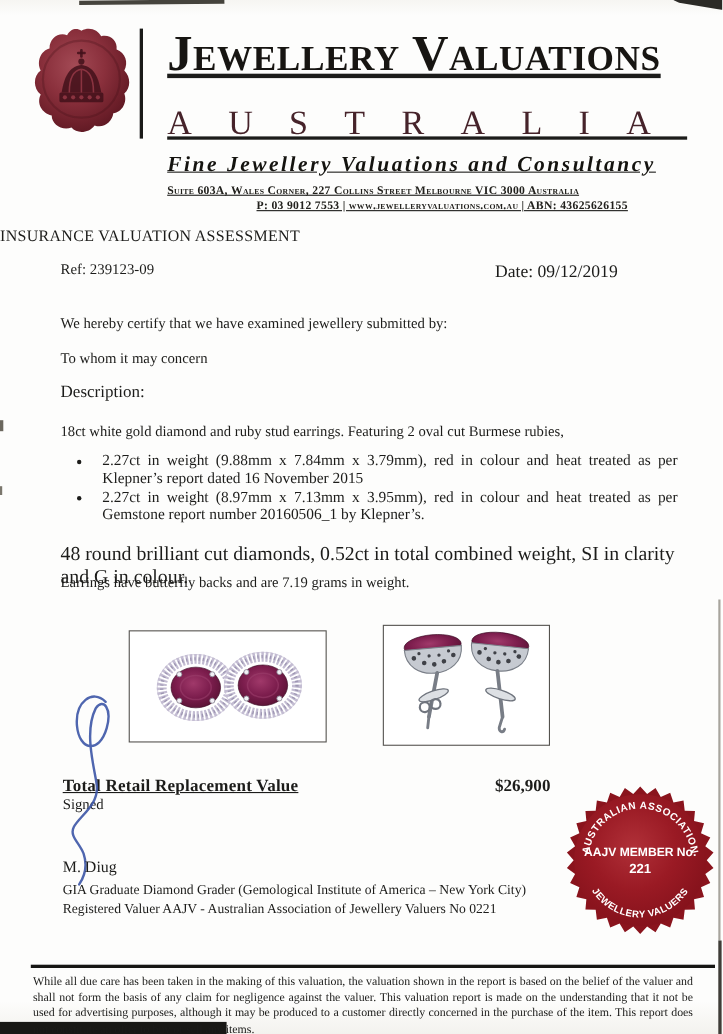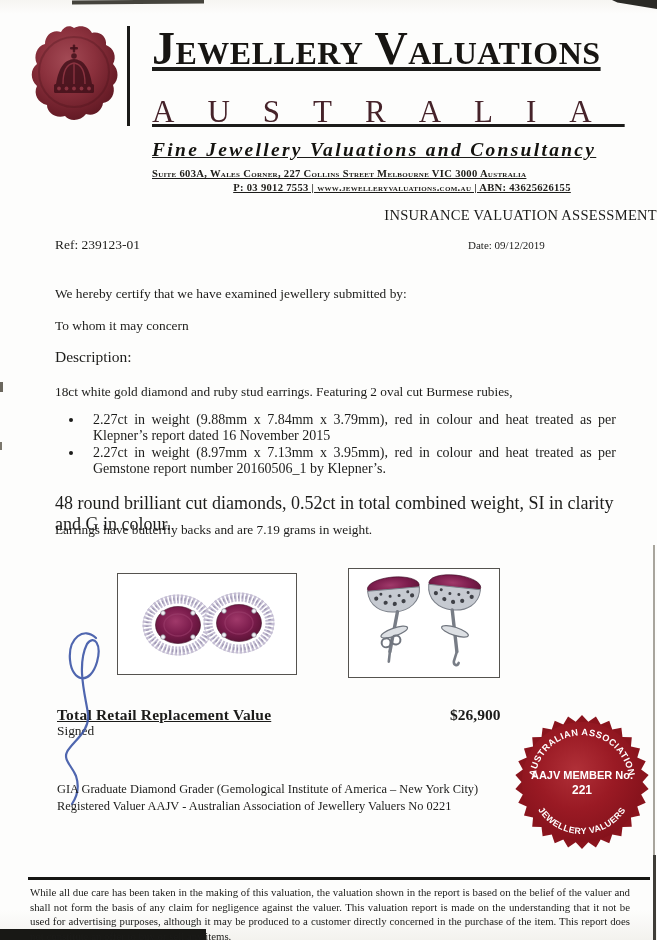--- a/index.html
+++ b/index.html
@@ -18,23 +18,23 @@
   
   .wax-seal{left:26px;top:16px;}
   .head-divider{left:127px;top:26px;width:2.5px;height:100px;background:#1a1a18;}
   .head-text{left:152px;top:26px;width:500px;text-decoration:underline;}
   .brand{font-size:46px;font-weight:bold;font-variant:small-caps;line-height:1;letter-spacing:.5px;color:#171512;}
   .country{margin-top:24px;font-size:31px;line-height:1;letter-spacing:33px;color:#46232a;white-space:nowrap;}
   .tagline{margin-top:12px;font-size:19.5px;font-weight:bold;font-style:italic;letter-spacing:2.3px;line-height:1.15;color:#14130f;white-space:nowrap;}
   .addr{margin-top:7px;font-size:10.6px;font-weight:bold;font-variant:small-caps;letter-spacing:.3px;color:#21201c;white-space:nowrap;}
   .contact{margin-top:3px;font-size:10.6px;font-weight:bold;font-variant:small-caps;letter-spacing:.3px;color:#21201c;white-space:nowrap;text-align:center;}
 
-  .doc-title{left:0;top:207px;width:657px;text-align:right;font-size:14.5px;letter-spacing:.3px;}
+  .doc-title{left:0;top:207px;width:657px;text-align:left;font-size:14.5px;letter-spacing:.3px;}
   .ref{left:55px;top:237px;font-size:13.5px;}
-  .date{left:468px;top:239px;font-size:11px;}
+  .date{left:450px;top:239px;font-size:16px;}
   .certify{left:55px;top:286px;font-size:13.4px;}
   .addressee{left:55px;top:318px;font-size:13.4px;}
   .desc-label{left:55px;top:348px;font-size:15.5px;}
   .intro{left:55px;top:384px;width:545px;font-size:13.3px;}
   .bullets{left:72px;top:412px;width:532px;margin:0;padding:0 0 0 12px;list-style:disc outside;
            font-size:14px;line-height:15.7px;text-align:justify;}
   .bullets li{margin:0 0 2px 0;padding-left:9px;}
   .diamonds{left:55px;top:493px;width:560px;font-size:18px;}
   .weightline{left:55px;top:522px;width:560px;font-size:13.3px;}
 
@@ -106,21 +106,21 @@
   <div class="abs head-divider"></div>
   <div class="abs head-text">
     <div class="brand">Jewellery Valuations</div>
     <div class="country">AUSTRALIA</div>
     <div class="tagline">Fine Jewellery Valuations and Consultancy</div>
     <div class="addr">Suite 603A, Wales Corner, 227 Collins Street Melbourne VIC 3000 Australia</div>
     <div class="contact">P: 03 9012 7553 | www.jewelleryvaluations.com.au | ABN: 43625626155</div>
   </div>
 
   <div class="abs doc-title">INSURANCE VALUATION ASSESSMENT</div>
-  <div class="abs ref">Ref: 239123-01</div>
+  <div class="abs ref">Ref: 239123-09</div>
   <div class="abs date">Date: 09/12/2019</div>
   <p class="abs certify">We hereby certify that we have examined jewellery submitted by:</p>
   <p class="abs addressee">To whom it may concern</p>
   <p class="abs desc-label">Description:</p>
   <p class="abs intro">18ct white gold diamond and ruby stud earrings. Featuring 2 oval cut Burmese rubies,</p>
   <ul class="abs bullets">
     <li>2.27ct in weight (9.88mm x 7.84mm x 3.79mm), red in colour and heat treated as per Klepner’s report dated 16 November 2015</li>
     <li>2.27ct in weight (8.97mm x 7.13mm x 3.95mm), red in colour and heat treated as per Gemstone report number 20160506_1 by Klepner’s.</li>
   </ul>
   <p class="abs diamonds">48 round brilliant cut diamonds, 0.52ct in total combined weight, SI in clarity and G in colour.</p>
@@ -201,20 +201,21 @@
 
   <div class="abs total-label">Total Retail Replacement Value</div>
   <div class="abs total-value">$26,900</div>
   <div class="abs signed">Signed</div>
 
   <svg class="abs signature" width="110" height="195" viewBox="0 0 110 195">
     <path d="M56,15 C44,3 28,15 30,37 C32,59 50,63 57,39 C62,21 54,11 47,21 C36,43 46,75 48,91 C50,109 32,119 27,129 C23,137 32,143 36,153 C40,165 36,175 32,181" fill="none" stroke="#3c55a6" stroke-width="2.2" stroke-linecap="round" opacity=".9"></path>
   </svg>
 
   <div class="abs valuer">
+    <div class="vname">M. Diug</div>
     <div class="cred">GIA Graduate Diamond Grader (Gemological Institute of America – New York City)</div>
     <div class="cred">Registered Valuer AAJV - Australian Association of Jewellery Valuers No 0221</div>
   </div>
 
   <svg class="abs aajv" width="136" height="136" viewBox="0 0 136 136">
     <defs>
       <radialGradient id="sealG" cx="45%" cy="40%" r="72%">
         <stop offset="0%" stop-color="#b03038"></stop>
         <stop offset="45%" stop-color="#9a1a24"></stop>
         <stop offset="100%" stop-color="#7d0f18"></stop>

